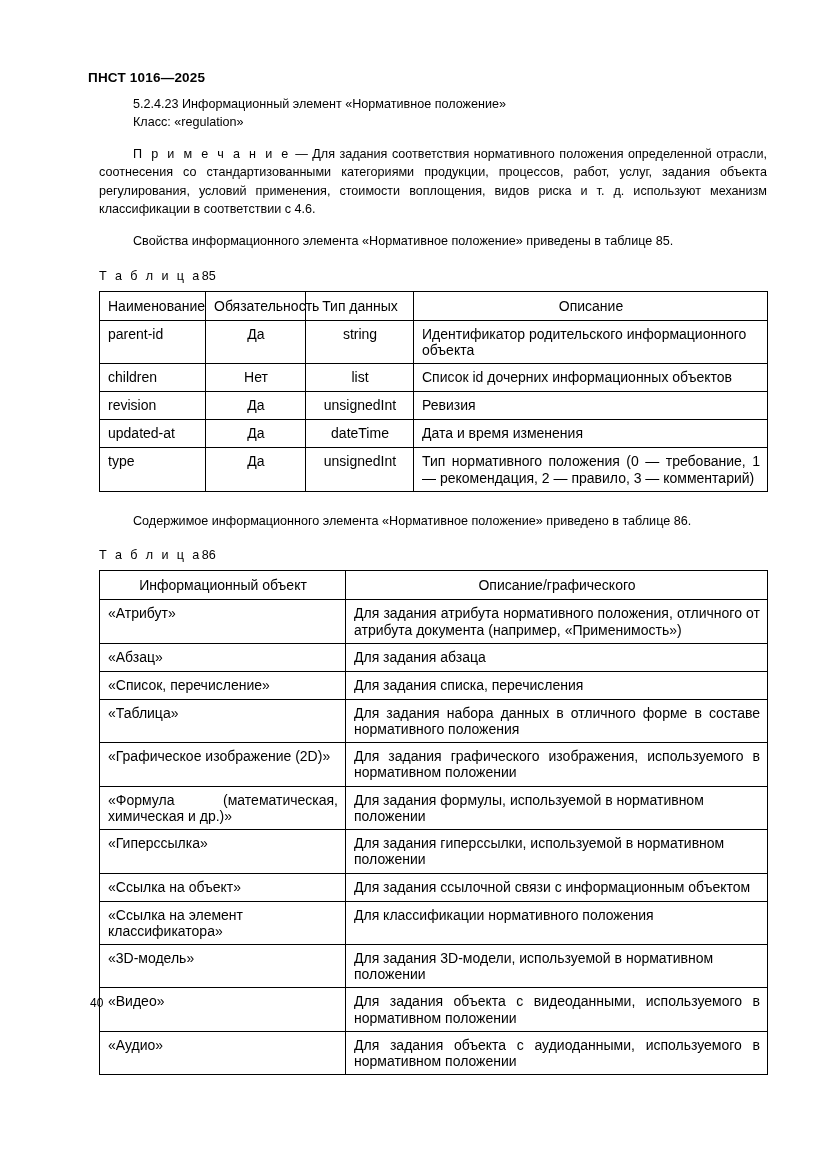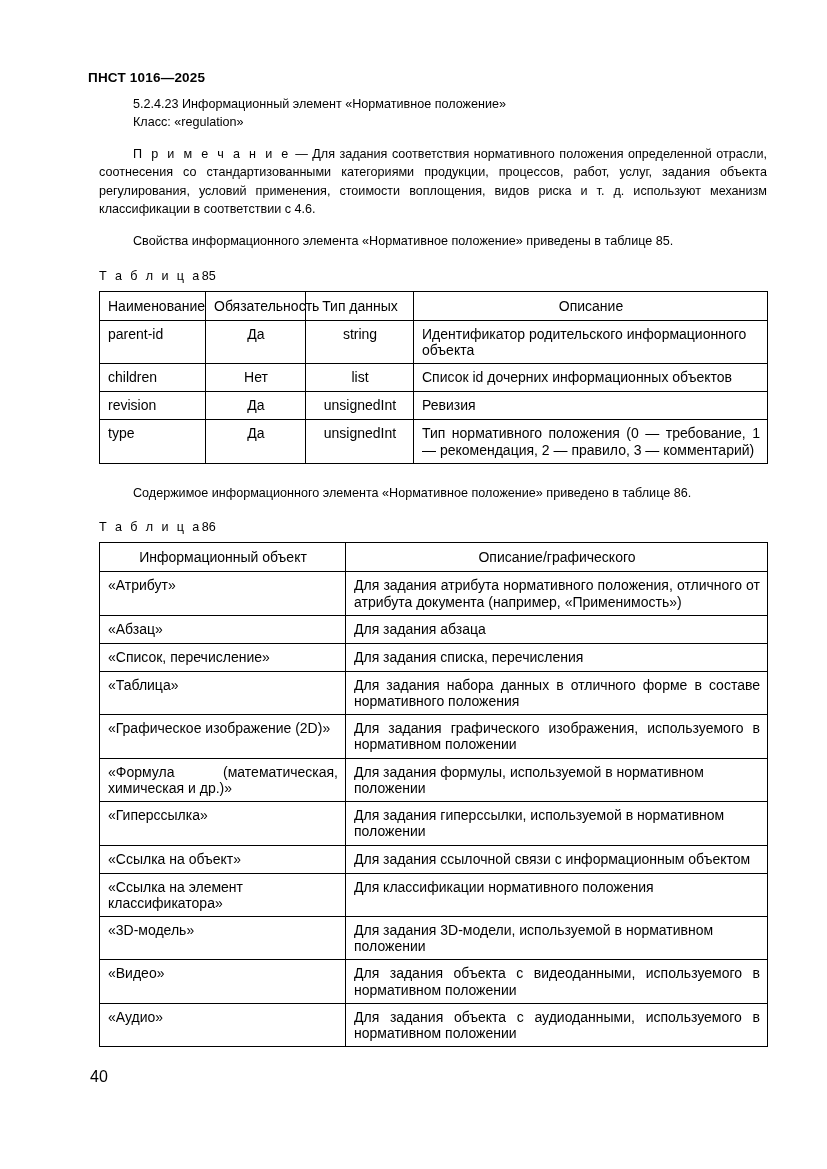--- a/index.html
+++ b/index.html
@@ -106,22 +106,22 @@
   
   .sp-8  { height: 8px; }
   .sp-14 { height: 14px; }
   .sp-18 { height: 18px; }
   .sp-20 { height: 20px; }
 
   
   .page-number {
     position: absolute;
     left: 90px;
-    top: 1068px;
-    font-size: 16px;
+    top: 996px;
+    font-size: 12px;
     text-align: right;
   }
 </style>
 </head>
 <body>
 
 <div class="page">
 
   <div class="doc-header">ПНСТ 1016—2025</div>
 
@@ -173,20 +173,26 @@
           <td class="c">list</td>
           <td class="l">Список id дочерних информационных объектов</td>
         </tr>
         <tr>
           <td class="l">revision</td>
           <td class="c">Да</td>
           <td class="c">unsignedInt</td>
           <td class="l">Ревизия</td>
         </tr>
         <tr>
+          <td class="l">updated-at</td>
+          <td class="c">Да</td>
+          <td class="c">dateTime</td>
+          <td class="l">Дата и время изменения</td>
+        </tr>
+        <tr>
           <td class="l">type</td>
           <td class="c">Да</td>
           <td class="c">unsignedInt</td>
           <td class="j">Тип нормативного положения (0 — требование, 1 — рекомендация, 2 — правило, 3 — комментарий)</td>
         </tr>
       </tbody>
     </table>
 
     <div class="sp-20"></div>
 

